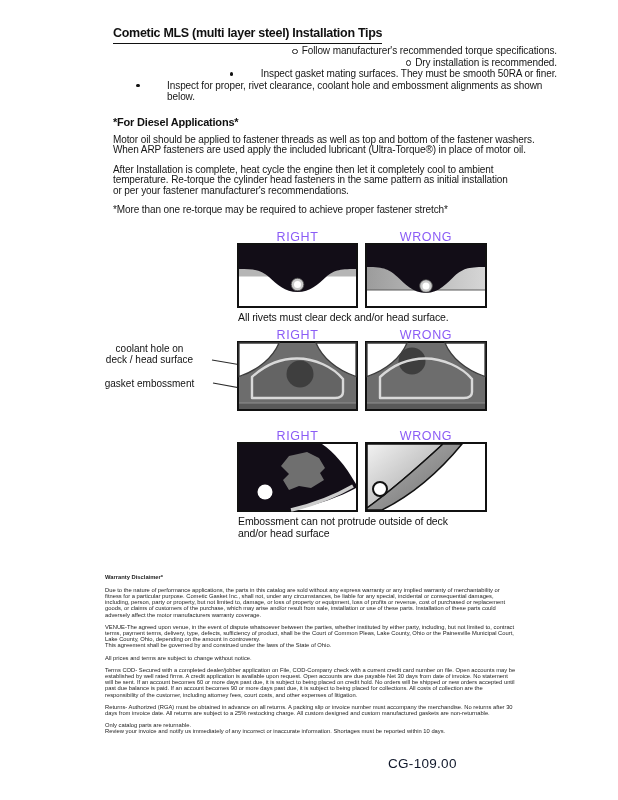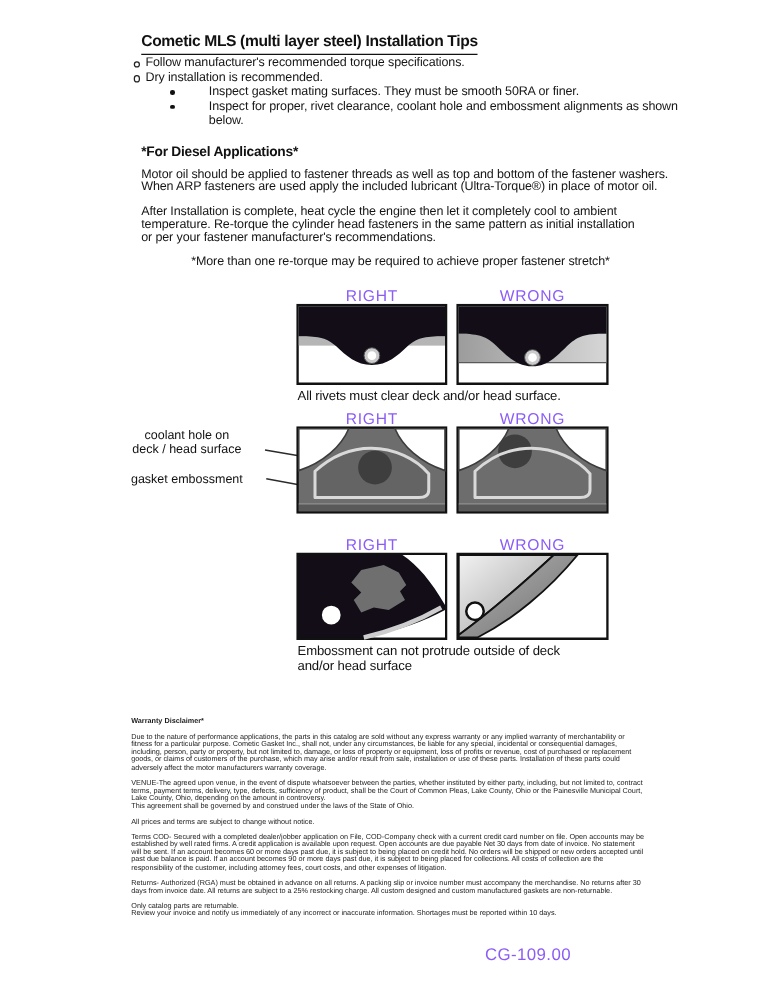--- a/index.html
+++ b/index.html
@@ -7,36 +7,36 @@
     position:relative;width:618px;height:800px;background:#ffffff;
     font-family:"Liberation Sans","DejaVu Sans",sans-serif;color:#161616;
     overflow:hidden;margin:0 auto;
   }
   .abs{position:absolute;}
   .title{
     left:113px;top:26px;font-size:12.5px;font-weight:bold;letter-spacing:-0.3px;
     color:#111;border-bottom:1.6px solid #111;padding-bottom:3px;margin:0;
   }
   .intro{left:107px;top:45px;width:450px;font-size:10px;letter-spacing:-0.1px;}
-  .b{display:flex;align-items:flex-start;line-height:11.6px;}
+  .b{display:flex;align-items:flex-start;line-height:11.6px;justify-content:flex-end;}
   .b.sub{margin-left:29px;gap:24px;}
   .m-circ{flex:0 0 auto;width:3.4px;height:3.4px;border:1px solid #222;border-radius:50%;margin:3.6px 4px 0 0;}
   .m-dot{flex:0 0 auto;width:3.6px;height:3.6px;background:#111;border-radius:50%;margin:3.8px 3.5px 0 0;}
   .diesel-heading{left:113px;top:116px;font-size:11px;font-weight:bold;color:#111;letter-spacing:-0.2px;}
   .para{left:113px;width:450px;font-size:10px;line-height:10.3px;letter-spacing:-0.1px;white-space:pre-line;}
   .p1{top:135px;}
   .p2{top:165px;}
-  .note{top:205px;margin-left:40px;}
+  .note{top:205px;}
   .dlabel{font-size:12.5px;letter-spacing:0.6px;color:#8b5cf6;text-align:center;}
   .cap{font-size:10.5px;letter-spacing:-0.1px;color:#111;white-space:pre-line;}
   .ann{width:123px;text-align:center;font-size:10px;line-height:10.8px;color:#111;white-space:pre-line;}
   .disclaimer{left:105px;top:574px;width:412px;font-size:5.8px;line-height:6.2px;color:#1c1c1c;}
   .disclaimer .dh{font-weight:bold;margin-bottom:6.5px;}
   .disclaimer .dp{margin-bottom:6px;white-space:pre-line;}
-  .pagecode{left:388px;top:756px;font-size:13.5px;letter-spacing:0.3px;color:#8b5cf6;}
+  .pagecode{left:388px;top:756px;font-size:13.5px;letter-spacing:0.3px;color:#0f172a;}
   svg{display:block;}
 </style>
 </head>
 <body>
 
 <div class="page">
 
   <h1 class="abs title">Cometic MLS (multi layer steel) Installation Tips</h1>
 
   <div class="abs intro">

